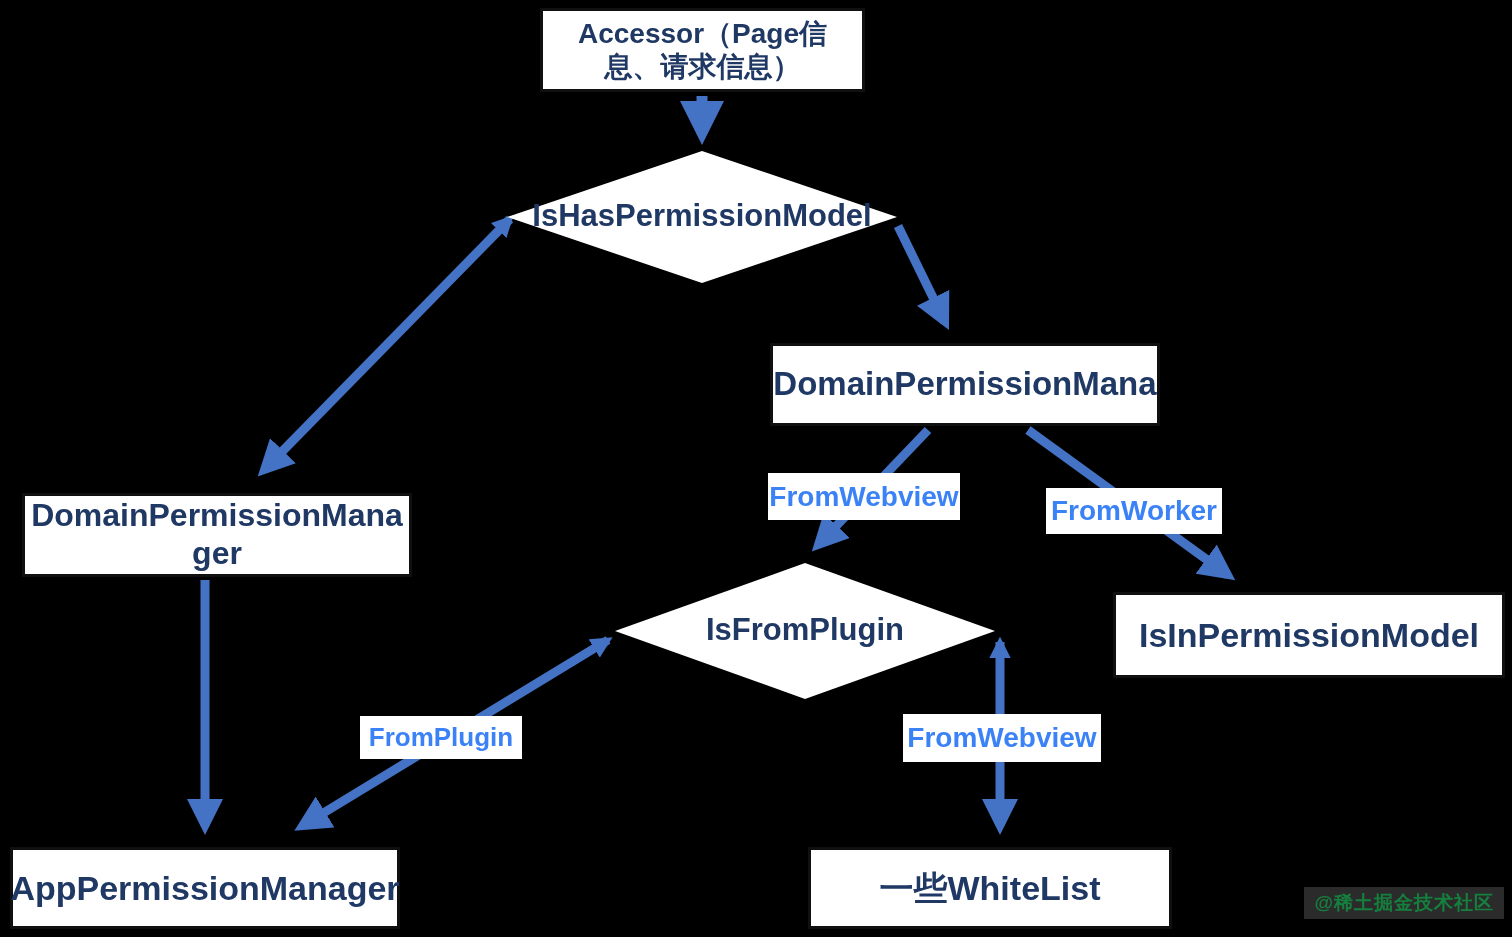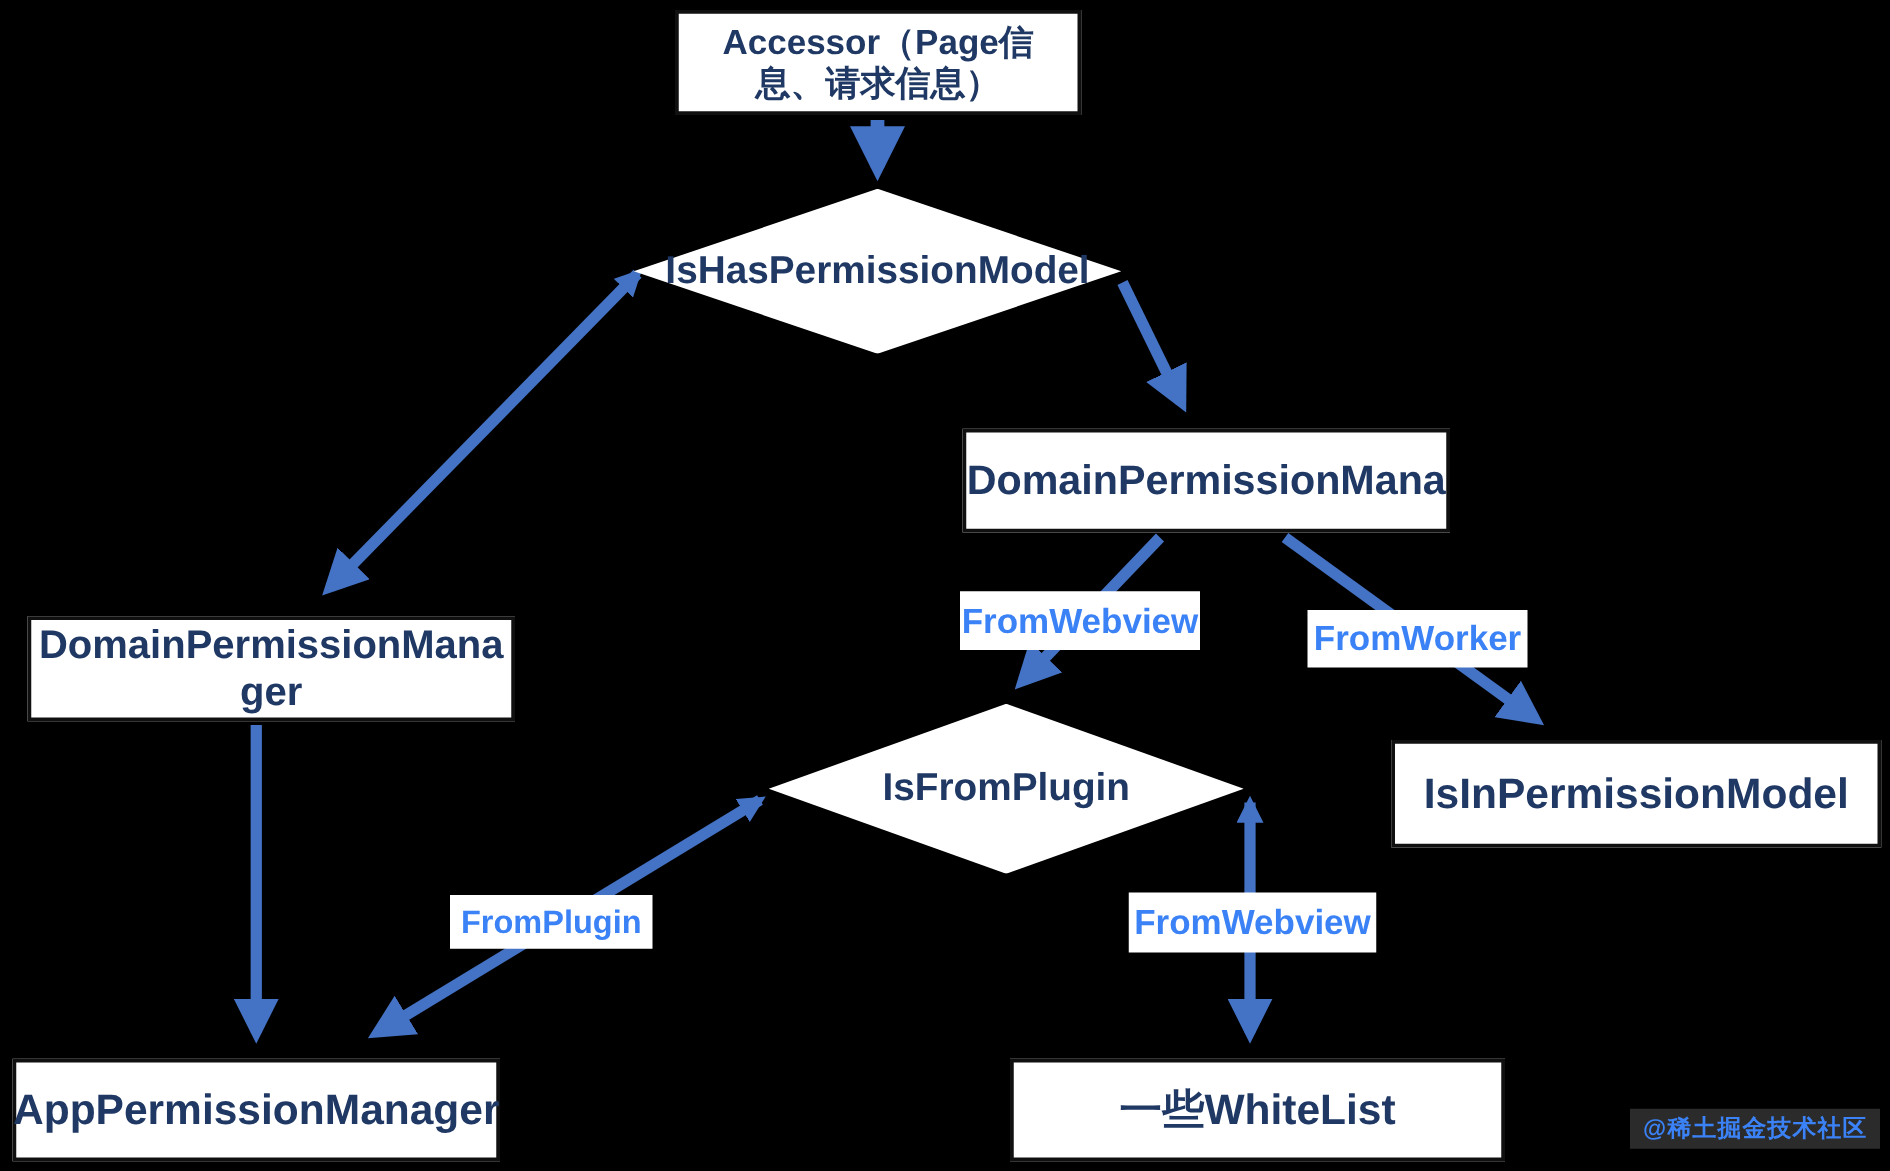--- a/index.html
+++ b/index.html
@@ -66,37 +66,37 @@
     justify-content: center;
     white-space: nowrap;
   }
   .watermark {
     position: absolute;
     z-index: 4;
     right: 8px;
     bottom: 18px;
     padding: 3px 10px;
     background: rgba(95, 95, 95, 0.45);
-    color: #3b82f6;
+    color: #15803d;
     font-size: 19px;
     font-weight: bold;
     letter-spacing: 1px;
   }
 
   
   #n-accessor   { left: 540px; top: 8px;   width: 325px; height: 84px;  font-size: 28px; }
   #n-ihpm       { left: 507px; top: 151px; width: 390px; height: 132px; }
   #n-ihpm .node-label { font-size: 31px; }
   #n-apm        { left: 770px; top: 343px; width: 390px; height: 83px;  font-size: 33px; }
   #n-dpm        { left: 10px;  top: 493px; width: 390px; height: 84px;  font-size: 32px; margin-left: 12px; }
   #n-ifp        { left: 615px; top: 563px; width: 380px; height: 136px; }
   #n-ifp .node-label { font-size: 31px; }
   #n-iipm       { left: 1113px; top: 592px; width: 392px; height: 86px; font-size: 34px; }
   #n-ihpbu      { left: 10px;  top: 847px; width: 390px; height: 82px;  font-size: 34px; }
-  #n-wl         { left: 808px; top: 847px; width: 396px; height: 82px;  font-size: 34px; }
+  #n-wl         { left: 808px; top: 847px; width: 364px; height: 82px;  font-size: 34px; }
 
   
   #el-fromwebview-upper { left: 768px;  top: 473px; width: 192px; height: 47px; font-size: 28px; }
   #el-fromworker        { left: 1046px; top: 488px; width: 176px; height: 46px; font-size: 28px; }
   #el-fromplugin        { left: 360px;  top: 716px; width: 162px; height: 43px; font-size: 26px; }
   #el-fromwebview-lower { left: 903px;  top: 714px; width: 198px; height: 48px; font-size: 28px; }
 </style>
 </head>
 <body>
 

